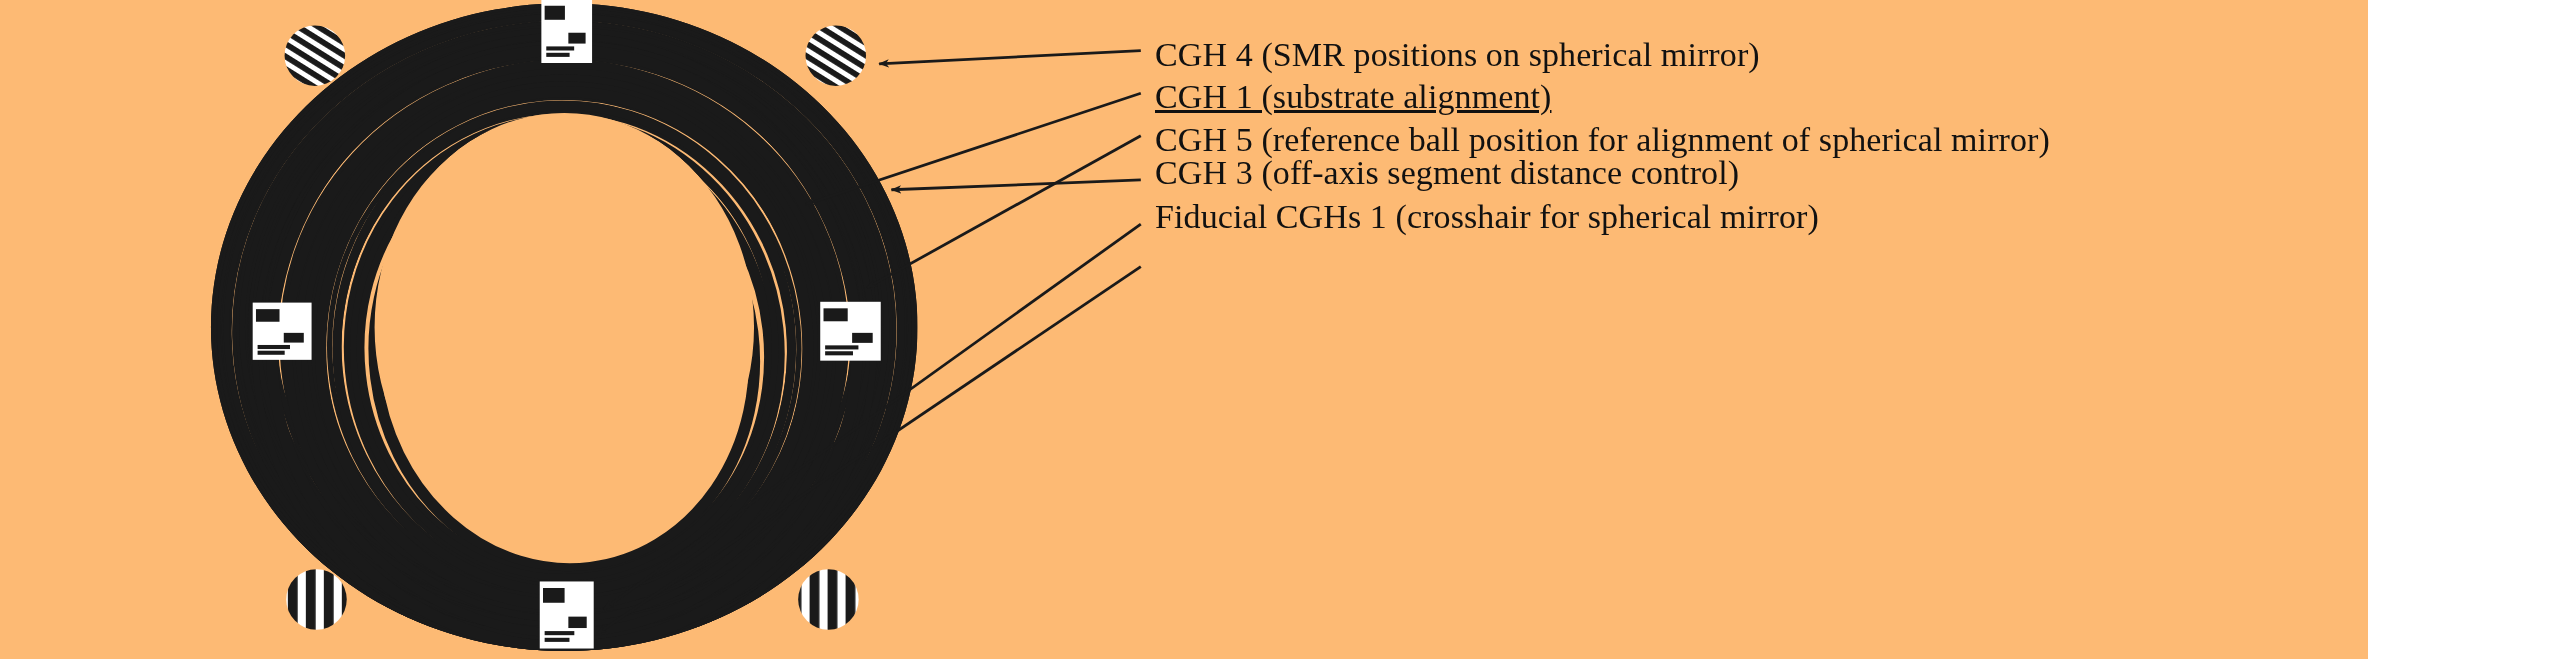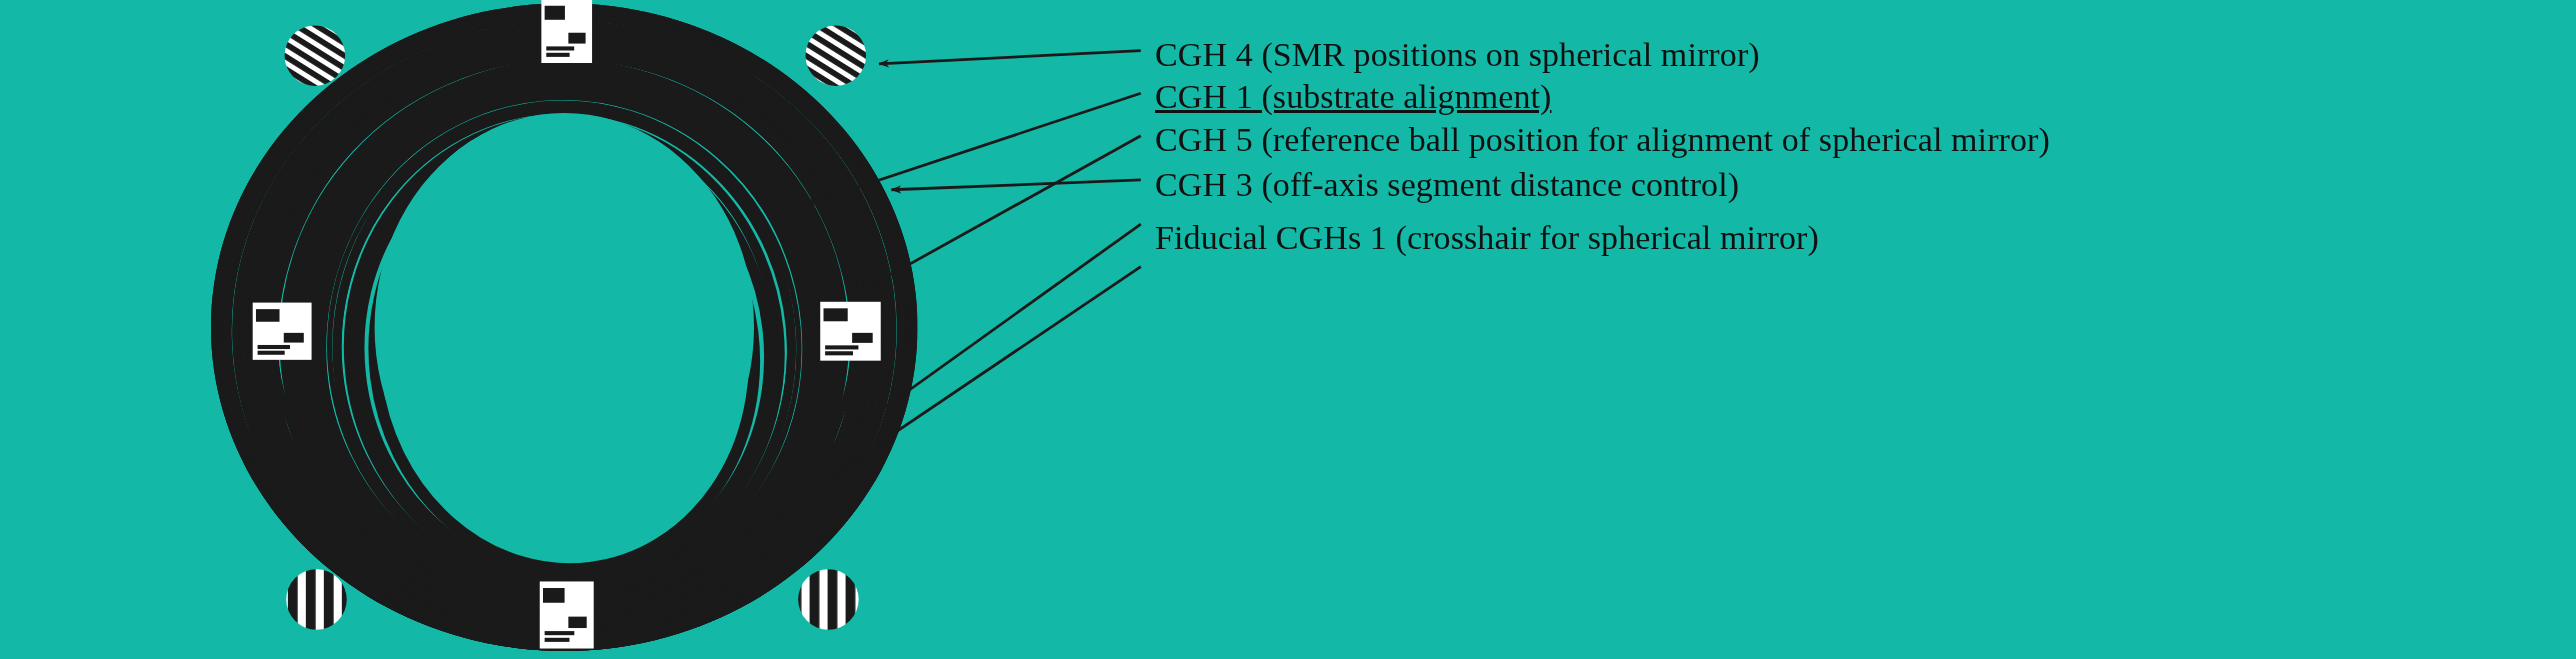--- a/index.html
+++ b/index.html
@@ -1,18 +1,18 @@
 <!DOCTYPE html>
 <html style="font-size:13px"><head>
 <meta charset="utf-8">
 <style>
   html,body{margin:0;padding:0;background:#ffffff;}
   body{width:2576px;height:660px;overflow:hidden;
        font-family:"Liberation Serif","DejaVu Serif",serif;}
-  #figure{position:relative;width:2576px;height:660px;background:#14b8a6;}
+  #figure{position:relative;width:2368px;height:660px;background:#fdba74;}
   #cgh-svg{position:absolute;left:0;top:0;width:2576px;height:660px;}
   .label{
     position:absolute;
     font-family:"Liberation Serif","DejaVu Serif",serif;
     font-size:34px;
     color:#111111;
     white-space:nowrap;
     line-height:1;
     letter-spacing:0.1px;
   }
@@ -129,17 +129,17 @@
         <line x1="1395" y1="166" x2="1060" y2="352" marker-end="url(#arrowhead)"></line>
         <line x1="1395" y1="220" x2="1090" y2="232" marker-end="url(#arrowhead)"></line>
         <line x1="1395" y1="274" x2="738" y2="745" marker-end="url(#arrowhead)"></line>
         <line x1="1395" y1="326" x2="730" y2="775" marker-end="url(#arrowhead)"></line>
       </g>
   </svg>
 
   <div class="label" style="left: 1155px; top: 38px;">CGH 4 (SMR positions on spherical mirror)</div>
   <div class="label" style="left: 1155px; top: 80px; text-decoration: underline;">CGH 1 (substrate alignment)</div>
   <div class="label" style="left: 1155px; top: 123px;">CGH 5 (reference ball position for alignment of spherical mirror)</div>
-  <div class="label" style="left: 1155px; top: 168px;">CGH 3 (off-axis segment distance control)</div>
-  <div class="label" style="left: 1155px; top: 221px;">Fiducial CGHs 1 (crosshair for spherical mirror)</div>
+  <div class="label" style="left: 1155px; top: 156px;">CGH 3 (off-axis segment distance control)</div>
+  <div class="label" style="left: 1155px; top: 200px;">Fiducial CGHs 1 (crosshair for spherical mirror)</div>
 
 </div>
 
 
 </body></html>

